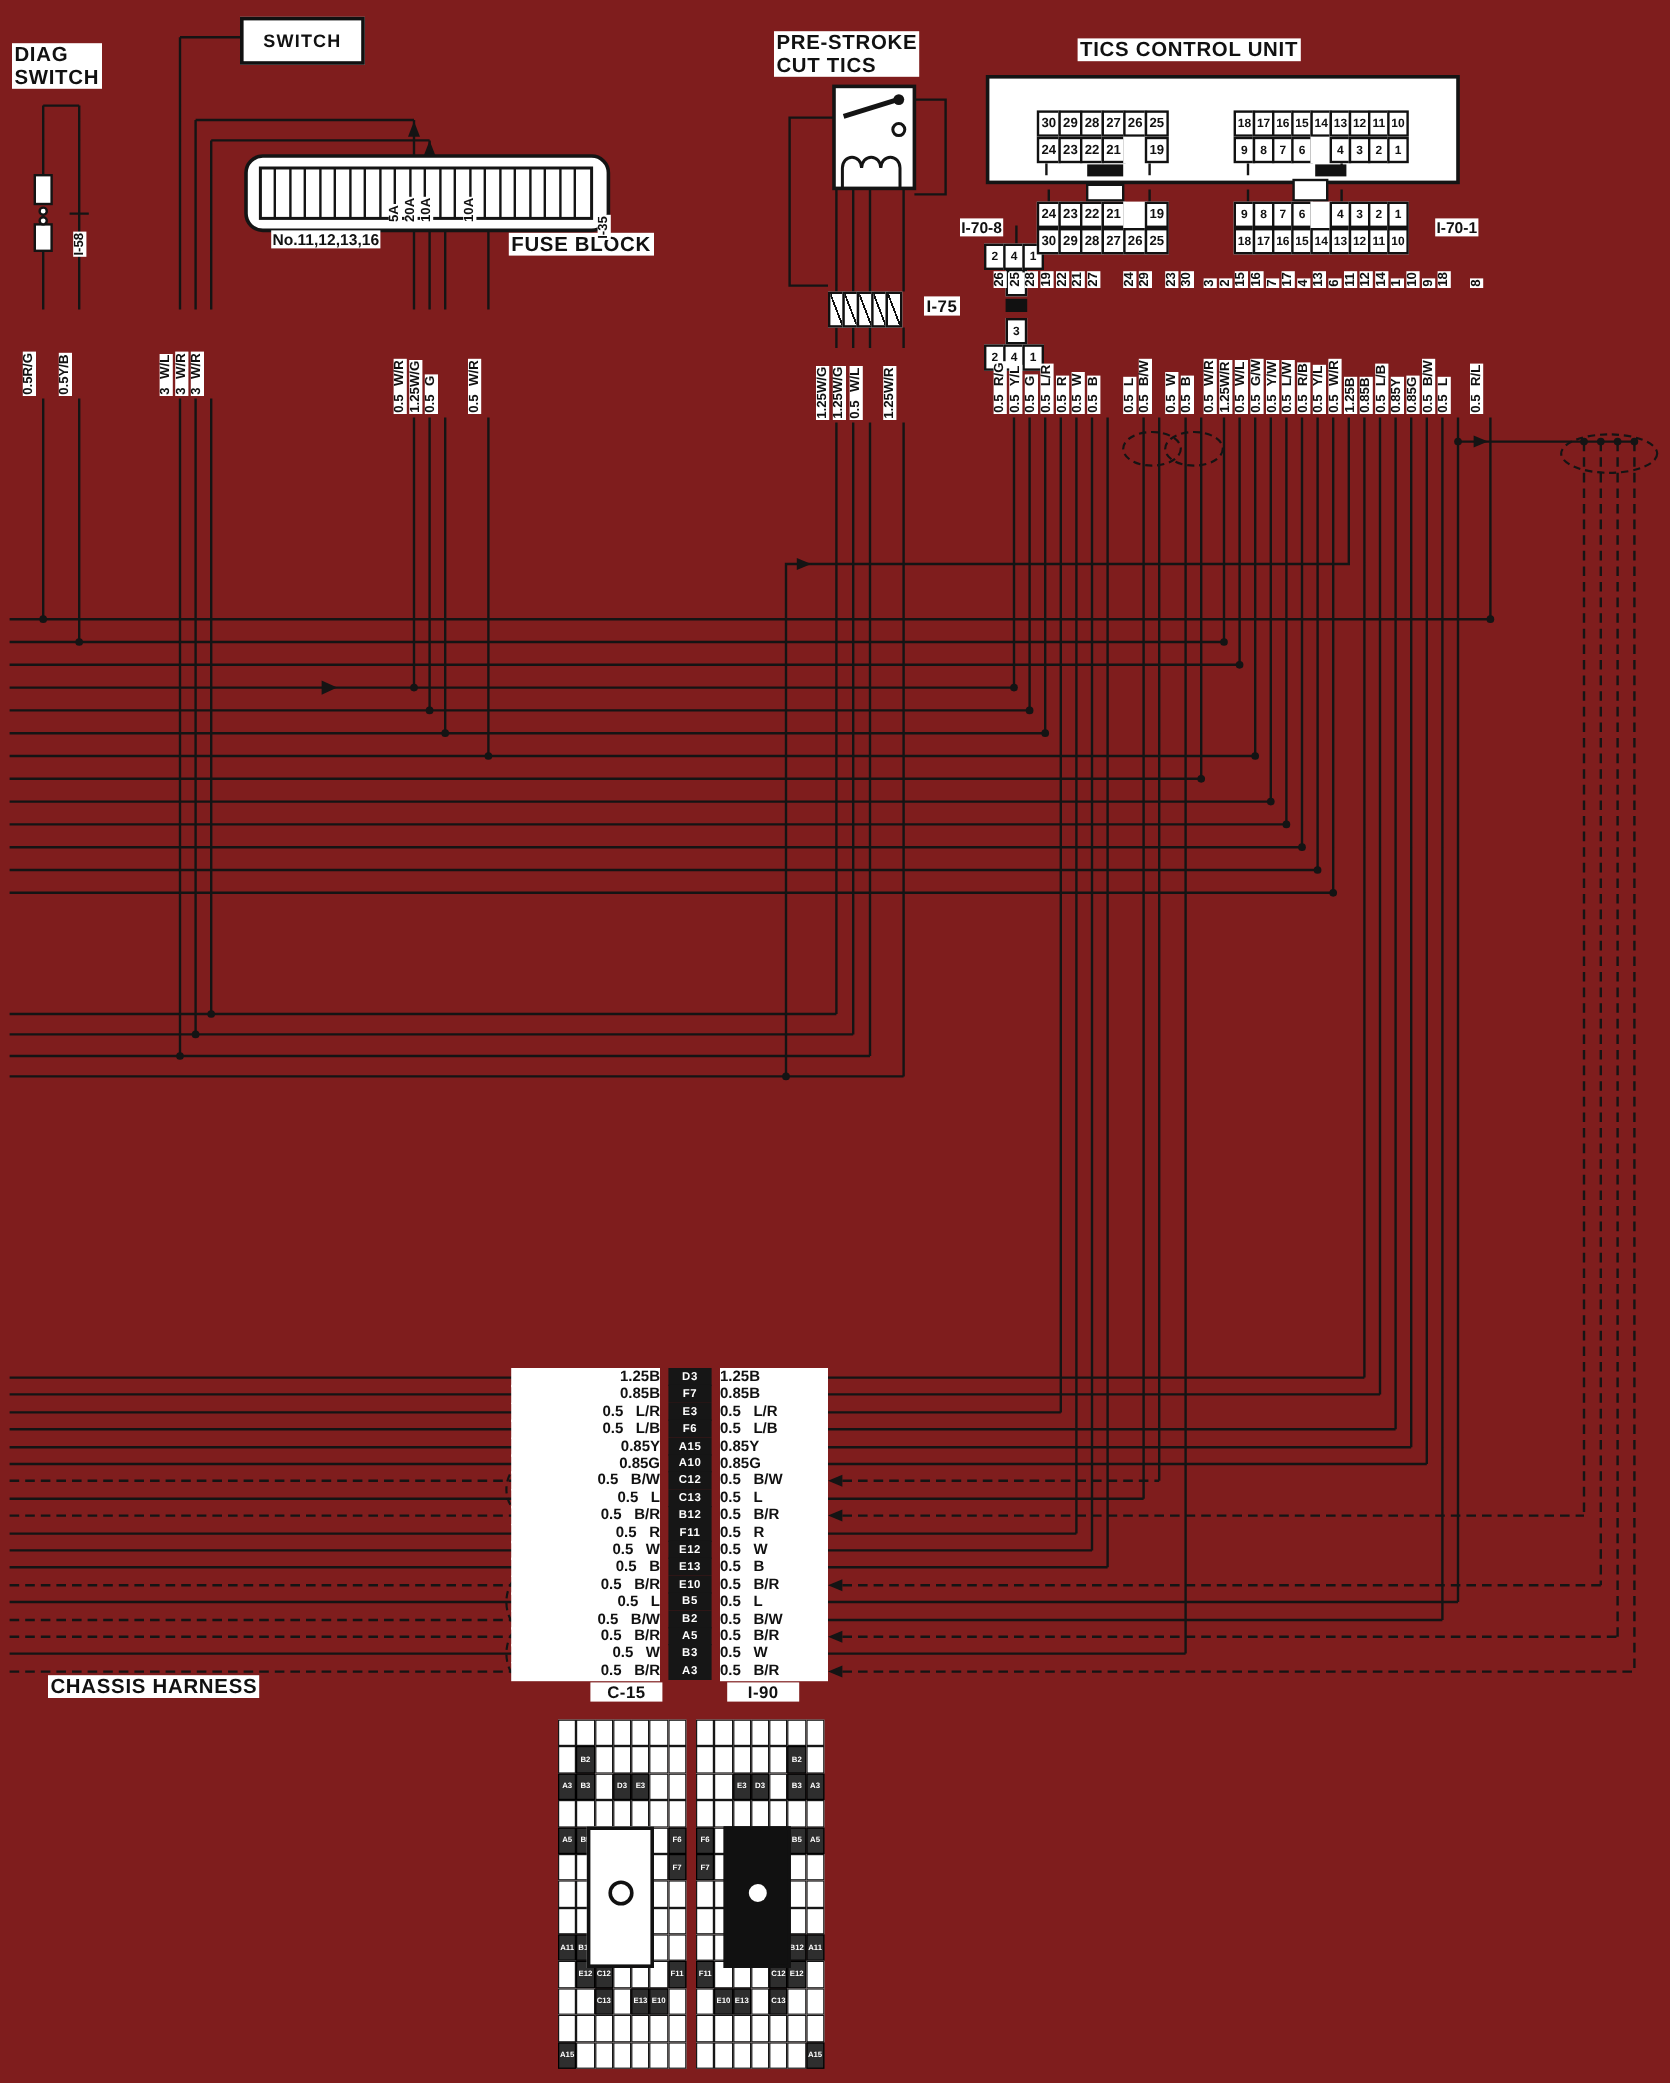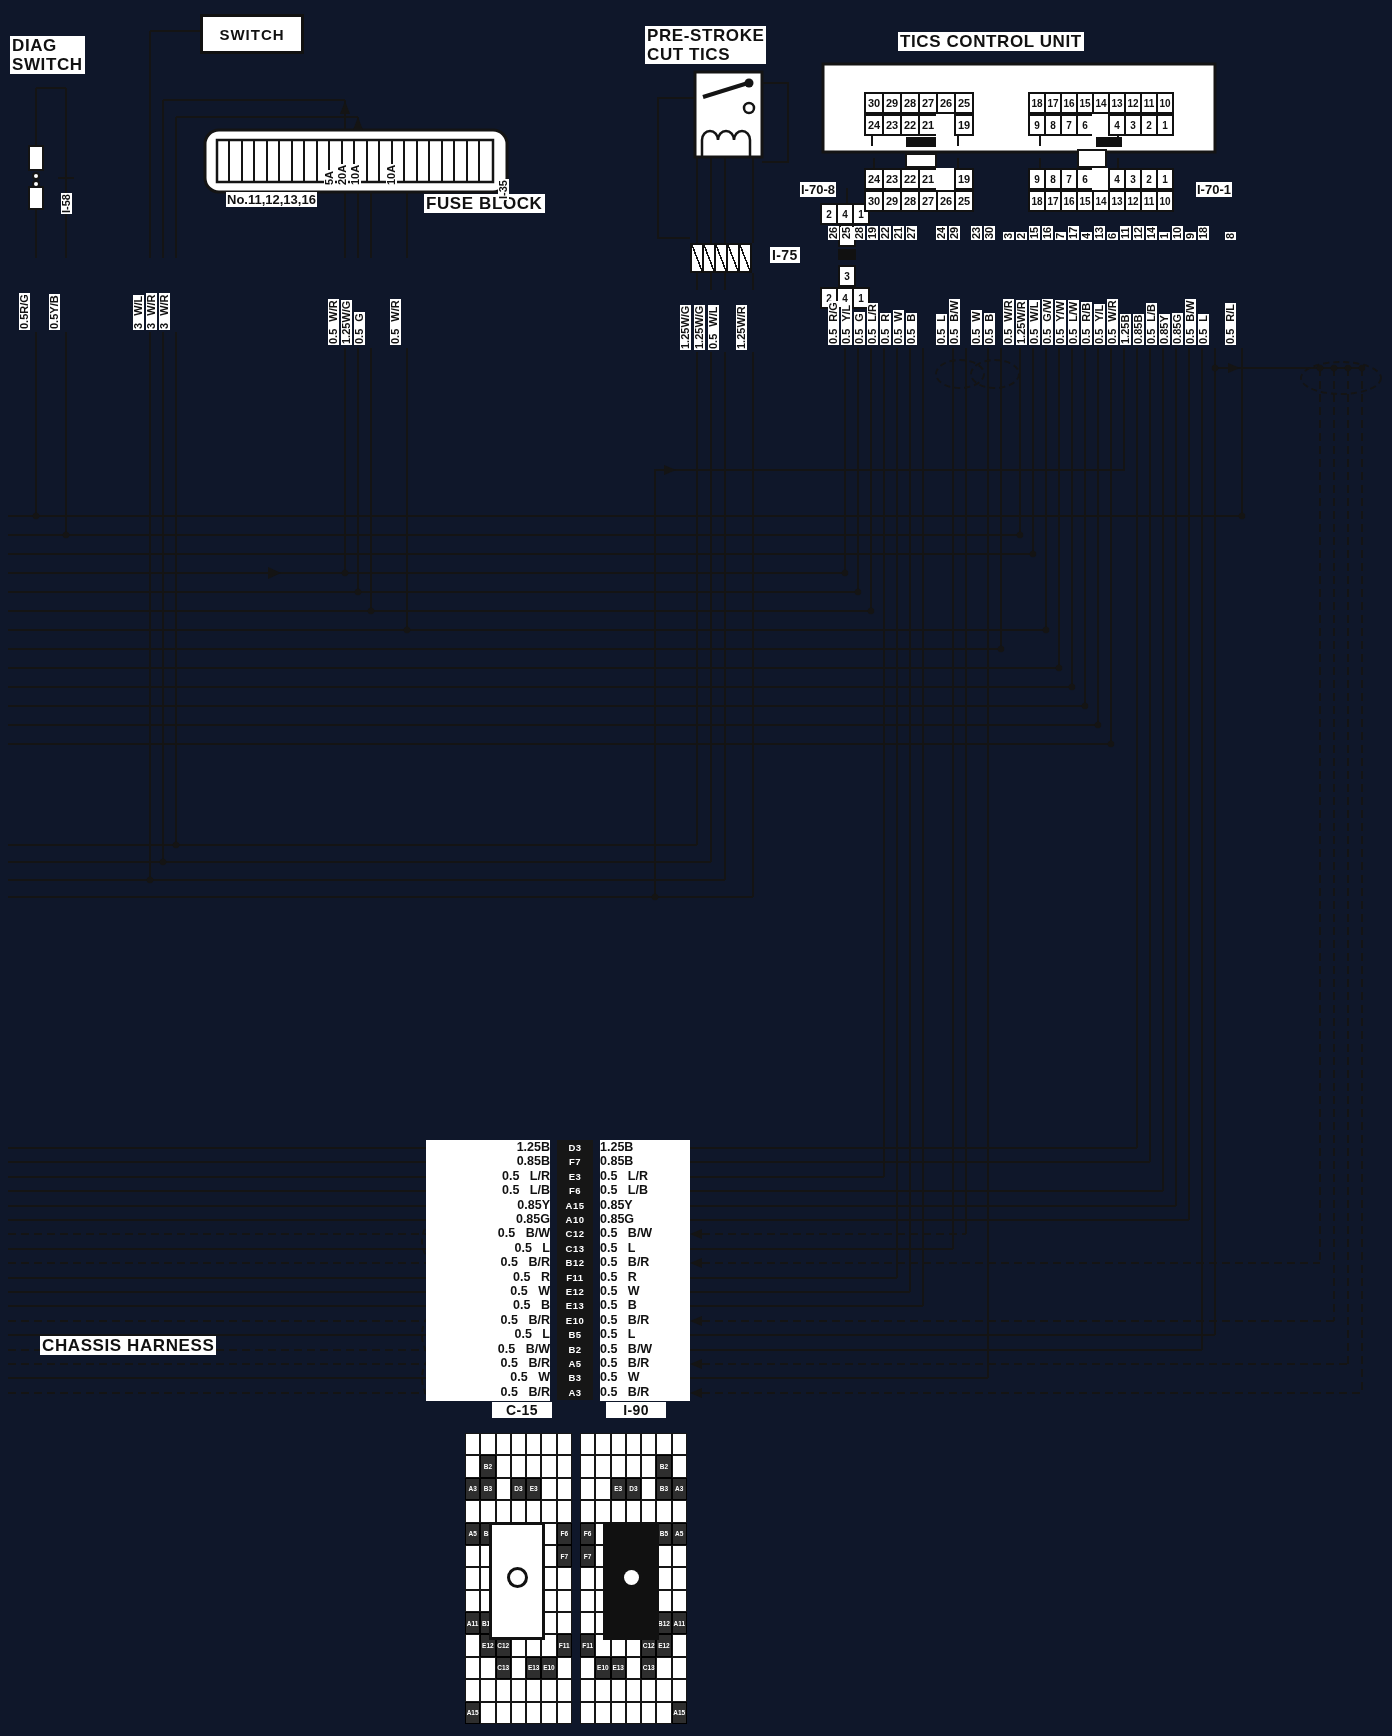--- a/index.html
+++ b/index.html
@@ -1,16 +1,16 @@
 <!DOCTYPE html>
 <html><head>
 <meta charset="utf-8">
 <style>
   html,body{margin:0;padding:0;background:#fff}
-  .stage{position:relative;width:1392px;height:1736px;background:#0f172a;overflow:hidden;
+  .stage{position:relative;width:1392px;height:1736px;background:#7f1d1d;overflow:hidden;
          font-family:"Liberation Sans",sans-serif;color:#111}
   svg{position:absolute;left:0;top:0}
   .h{position:absolute;font:700 17px "Liberation Sans",sans-serif;letter-spacing:.6px;white-space:pre-line;line-height:19px;background:#fff;padding:0 2px}
   .h2{position:absolute;font:700 14px "Liberation Sans",sans-serif;letter-spacing:.4px;background:#fff;padding:0 2px}
   .h3{position:absolute;font:700 13px "Liberation Sans",sans-serif;background:#fff;padding:0 1px}
   .boxlbl{position:absolute;border:3px solid #111;background:#fff;display:flex;align-items:center;justify-content:center;font:700 15px "Liberation Sans",sans-serif;letter-spacing:1px}
   .vlab{position:absolute;transform:rotate(-90deg);transform-origin:0 100%;white-space:pre;
         font:700 11px "Liberation Sans",sans-serif;line-height:11px;height:11px;background:#fff;word-spacing:4px;padding:0 1px}
   .crow{position:absolute;display:flex}
   .pc,.pcs{box-sizing:border-box;width:20px;height:22px;border:2px solid #111;margin-left:-2px;background:#fff;
@@ -142,21 +142,21 @@
     <span>SWITCH</span>
   </div>
   <div class="h" style="left:645px;top:26px">PRE-STROKE
 CUT TICS</div>
   <div class="h" style="left:898px;top:32px">TICS CONTROL UNIT</div>
   <div class="h3" style="left:226px;top:192px">No.11,12,13,16</div>
   <div class="h" style="left:424px;top:194px">FUSE BLOCK</div>
   <div class="h2" style="left:770px;top:247px">I-75</div>
   <div class="h3" style="left:800px;top:182px">I-70-8</div>
   <div class="h3" style="left:1196px;top:182px">I-70-1</div>
-  <div class="h" style="left:40px;top:1336px">CHASSIS HARNESS</div>
+  <div class="h" style="left:40px;top:1396px">CHASSIS HARNESS</div>
   <div class="h2" style="left:492px;top:1402px;width:56px;text-align:center">C-15</div>
   <div class="h2" style="left:606px;top:1402px;width:56px;text-align:center">I-90</div>
 
   <span class="vlab" style="left:30px;top:319px">0.5R/G</span>
   <span class="vlab" style="left:60px;top:319px">0.5Y/B</span>
   <span class="vlab" style="left:72px;top:203px">I-58</span>
   <span class="vlab" style="left:144px;top:319px">3 W/L</span>
   <span class="vlab" style="left:157px;top:319px">3 W/R</span>
   <span class="vlab" style="left:170px;top:319px">3 W/R</span>
   <span class="vlab" style="left:335px;top:175px">5A</span>

